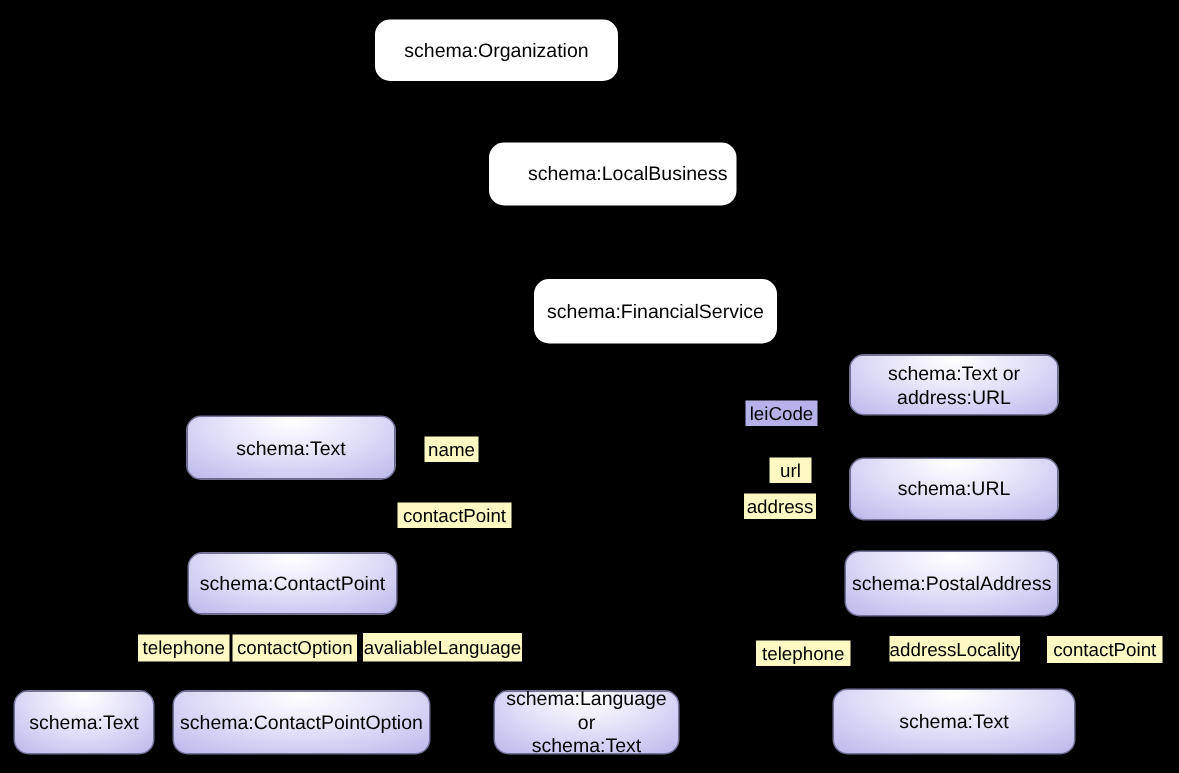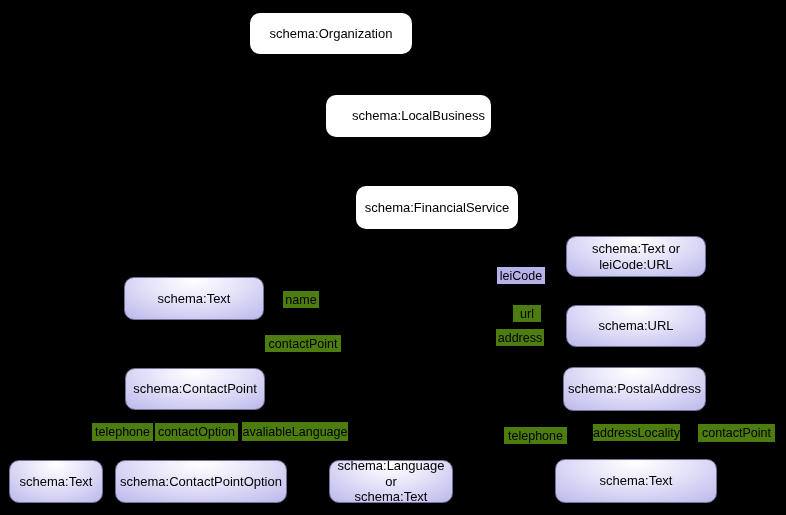--- a/index.html
+++ b/index.html
@@ -37,39 +37,39 @@
       background: radial-gradient(ellipse 85% 135% at 50% 8%, #ffffff 0%, #e6e4f9 38%, #b3b0e9 100%);
       border: 1px solid #73739a;
     }
     .chip {
       position: absolute;
       display: flex;
       align-items: center;
       justify-content: center;
       font-size: 12.5px;
       color: #000000;
-      background: #4d7c0f;
+      background: #fef9c3;
       box-sizing: border-box;
       white-space: nowrap;
       padding: 0 2px;
     }
     .chip.highlight {
       background: #b5b1e9;
     }
   </style>
 </head>
 <body>
 
 <div class="canvas" style="background: rgb(0, 0, 0);">
     <div class="node white" style="left: 250px; top: 13px; width: 162px; height: 41px;">schema:Organization</div>
     <div class="node white" style="left: 326px; top: 95px; width: 165px; height: 42px; padding-left: 24px;">schema:LocalBusiness</div>
     <div class="node white" style="left: 328px; top: 186px; width: 162px; height: 43px; margin-left: 28px;">schema:FinancialService</div>
     <div class="node purple" style="left: 124px; top: 277px; width: 140px; height: 43px;">schema:Text</div>
     <div class="node purple" style="left: 566px; top: 236px; width: 140px; height: 41px;">schema:Text or
-leiCode:URL</div>
+address:URL</div>
     <div class="node purple" style="left: 566px; top: 305px; width: 140px; height: 42px;">schema:URL</div>
     <div class="node purple" style="left: 125px; top: 368px; width: 140px; height: 42px;">schema:ContactPoint</div>
     <div class="node purple" style="left: 563px; top: 367px; width: 143px; height: 44px;">schema:PostalAddress</div>
     <div class="node purple" style="left: 9px; top: 460px; width: 94px; height: 43px;">schema:Text</div>
     <div class="node purple" style="left: 115px; top: 460px; width: 172px; height: 43px;">schema:ContactPointOption</div>
     <div class="node purple" style="left: 329px; top: 460px; width: 124px; height: 43px;">schema:Language or
 schema:Text</div>
     <div class="node purple" style="left: 555px; top: 459px; width: 162px; height: 44px;">schema:Text</div>
     <div class="chip" style="left: 283px; top: 291px; width: 36px; height: 17px;">name</div>
     <div class="chip highlight" style="left: 497px; top: 267px; width: 48px; height: 17px;">leiCode</div>

